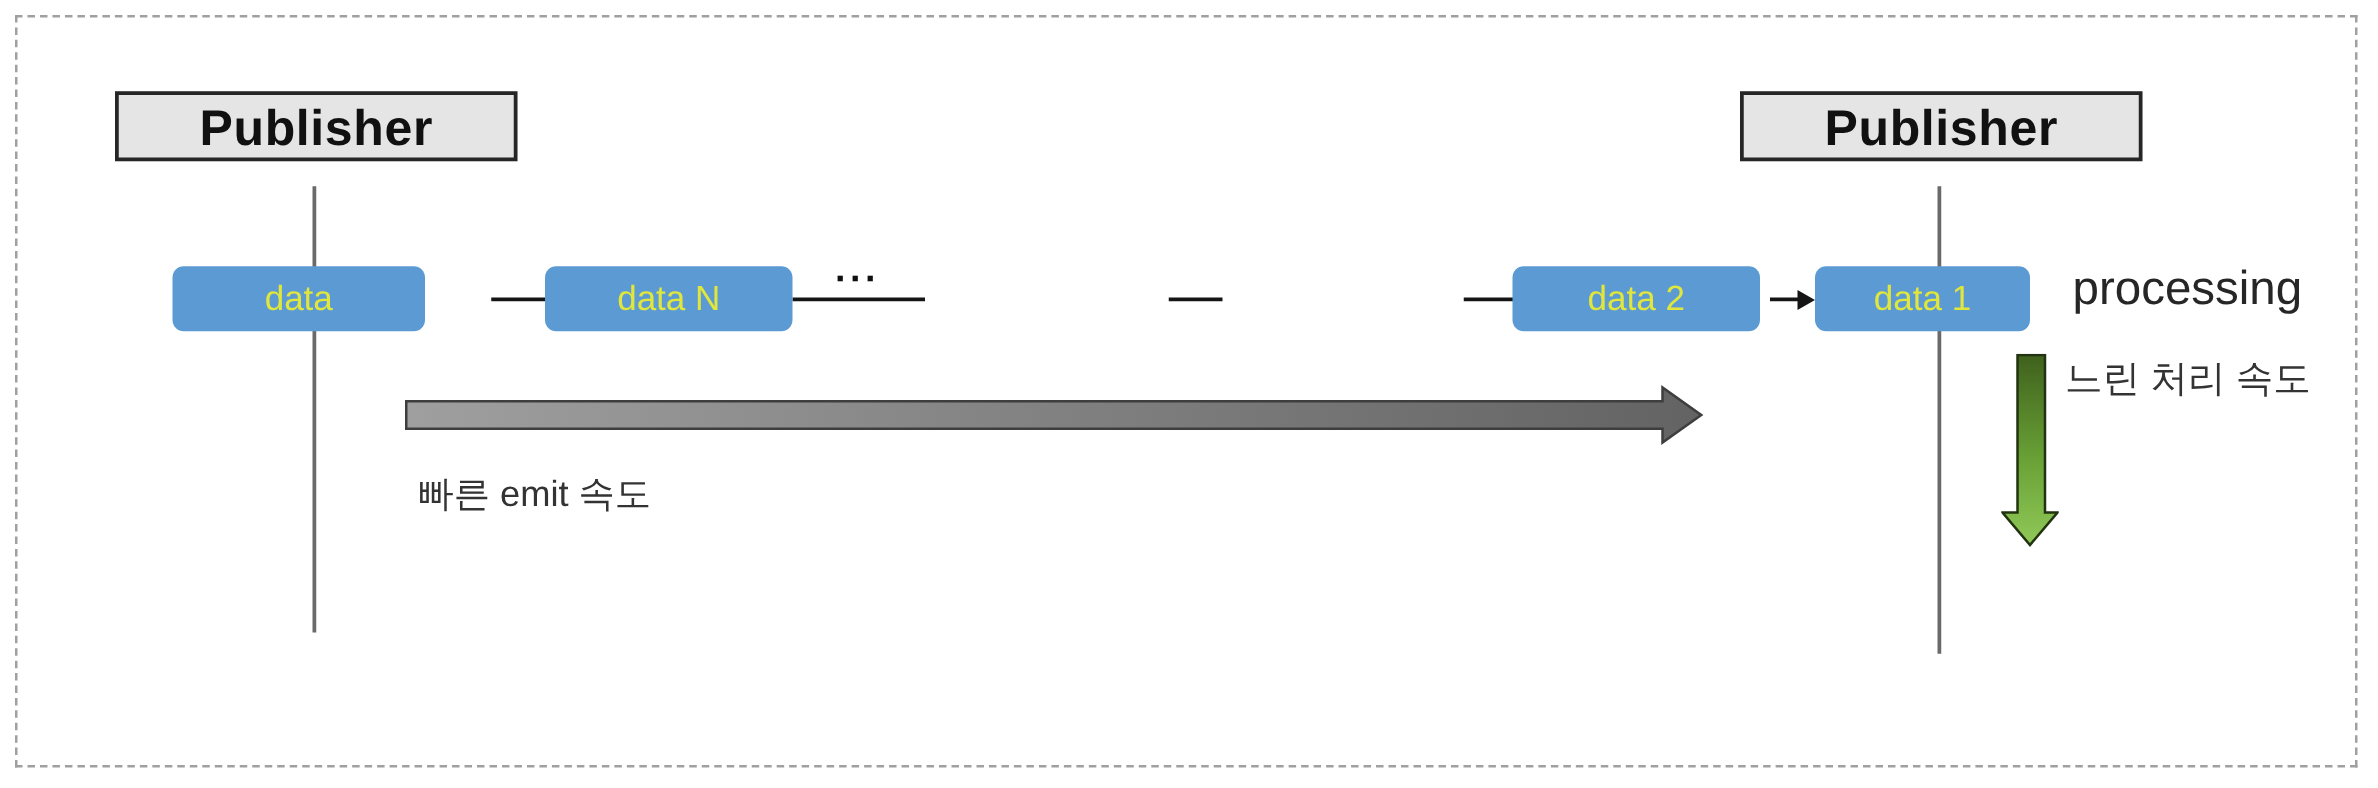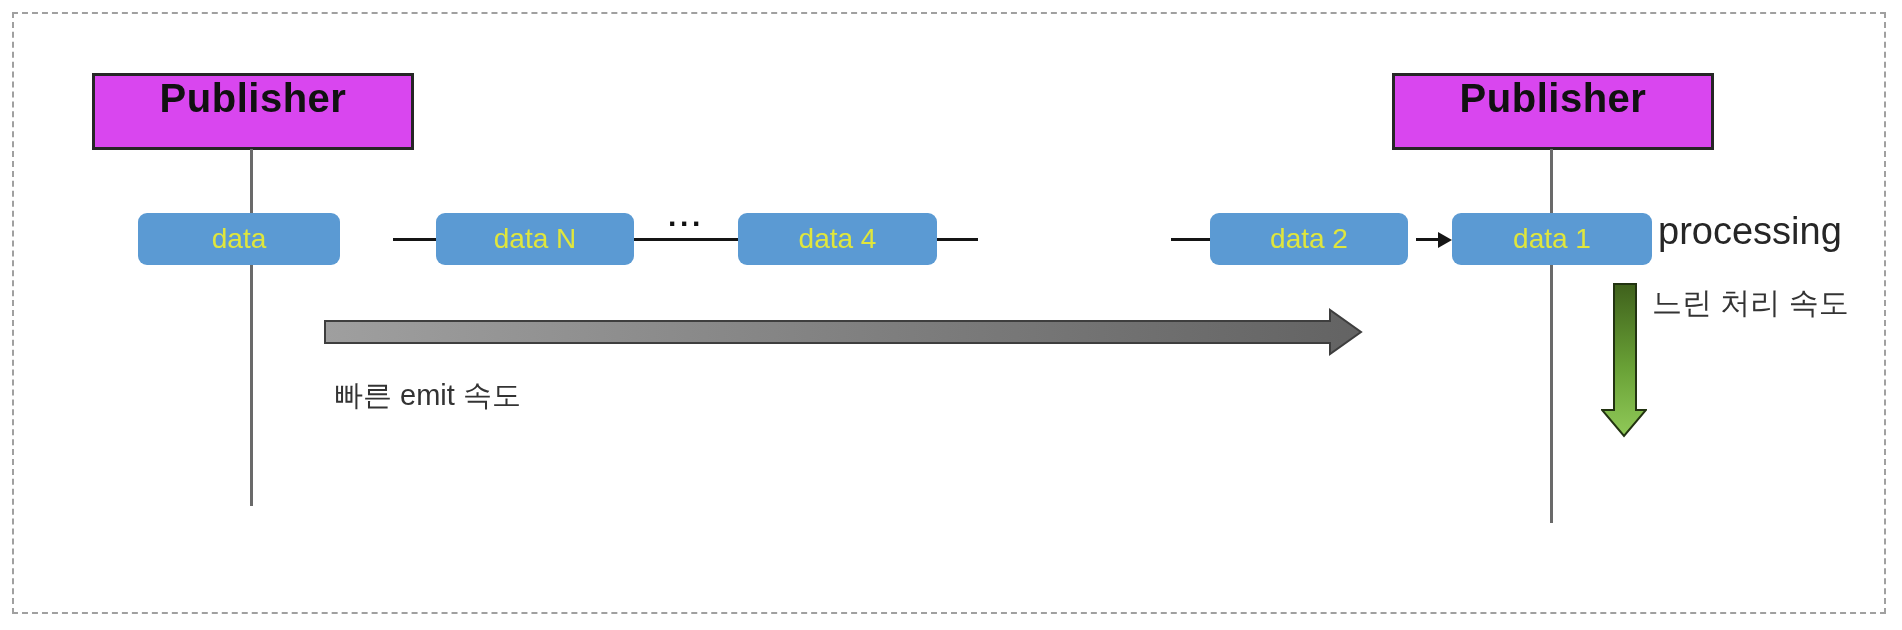--- a/index.html
+++ b/index.html
@@ -5,43 +5,43 @@
   html,body{margin:0;padding:0;background:#ffffff;}
   body{width:1902px;height:630px;overflow:hidden;
        font-family:"Liberation Sans", sans-serif;}
   .canvas{position:relative;width:1902px;height:630px;background:#ffffff;}
 
   
   .frame{position:absolute;left:12px;top:12px;width:1874px;height:602px;
          border:2px dashed var(--canvas-border,#a0a0a0);box-sizing:border-box;}
 
   
-  .node{position:absolute;top:73px;height:77px;box-sizing:border-box;
-        background:#d946ef;border:3px solid var(--node-border,#262626);
-        display:flex;align-items:flex-start;justify-content:center;
+  .node{position:absolute;top:73px;height:56px;box-sizing:border-box;
+        background:#e5e5e5;border:3px solid var(--node-border,#262626);
+        display:flex;align-items:flex-end;justify-content:center;
         font-size:40px;font-weight:bold;color:#111;letter-spacing:.5px;}
   .node-publisher{left:92px;width:322px;}
   .node-subscriber{left:1392px;width:322px;}
 
   
   .lifeline{position:absolute;width:3px;background:var(--lifeline,#6a6a6a);z-index:1;}
   .publisher-lifeline{left:250px;top:149px;height:357px;}
   .subscriber-lifeline{left:1550px;top:149px;height:374px;}
 
   
   .dbox{position:absolute;top:213px;height:52px;z-index:2;
         background:var(--box-fill,#5b9ad3);border-radius:9px;
         display:flex;align-items:center;justify-content:center;
         font-size:28px;color:var(--box-text,#e0e63c);}
   .b0{left:138px;width:202px;}
   .b1{left:436px;width:198px;}
   .b2{left:738px;width:199px;}
   .b3{left:977px;width:196px;}
   .b4{left:1210px;width:198px;}
-  .b5{left:1452px;width:200px;}
+  .b5{left:1452px;width:172px;}
 
   
   .conn{position:absolute;top:238px;height:3px;background:var(--connector,#151515);z-index:1;}
   .c1{left:393px;width:44px;}
   .c2{left:634px;width:106px;}
   .c3{left:935px;width:43px;}
   .c4{left:1171px;width:40px;}
   .c5{left:1416px;width:24px;}
   .arrowhead-right{position:absolute;left:1438px;top:231.5px;width:0;height:0;z-index:1;
         border-left:14px solid var(--connector,#151515);
@@ -86,23 +86,20 @@
   <div class="arrowhead-right"></div>
 
   <div class="dots">···</div>
 
   <div class="dbox b0">
     <span>data</span>
   </div>
   <div class="dbox b1">
     <span>data N</span>
   </div>
-  <div class="dbox b2">
-    <span>data 4</span>
-  </div>
   <div class="dbox b4">
     <span>data 2</span>
   </div>
   <div class="dbox b5">
     <span>data 1</span>
   </div>
 
   <svg class="gray-arrow" width="1040" height="48" viewBox="0 0 1040 48">
     <defs>
       <linearGradient id="grayG" x1="0" y1="0" x2="1" y2="0">

